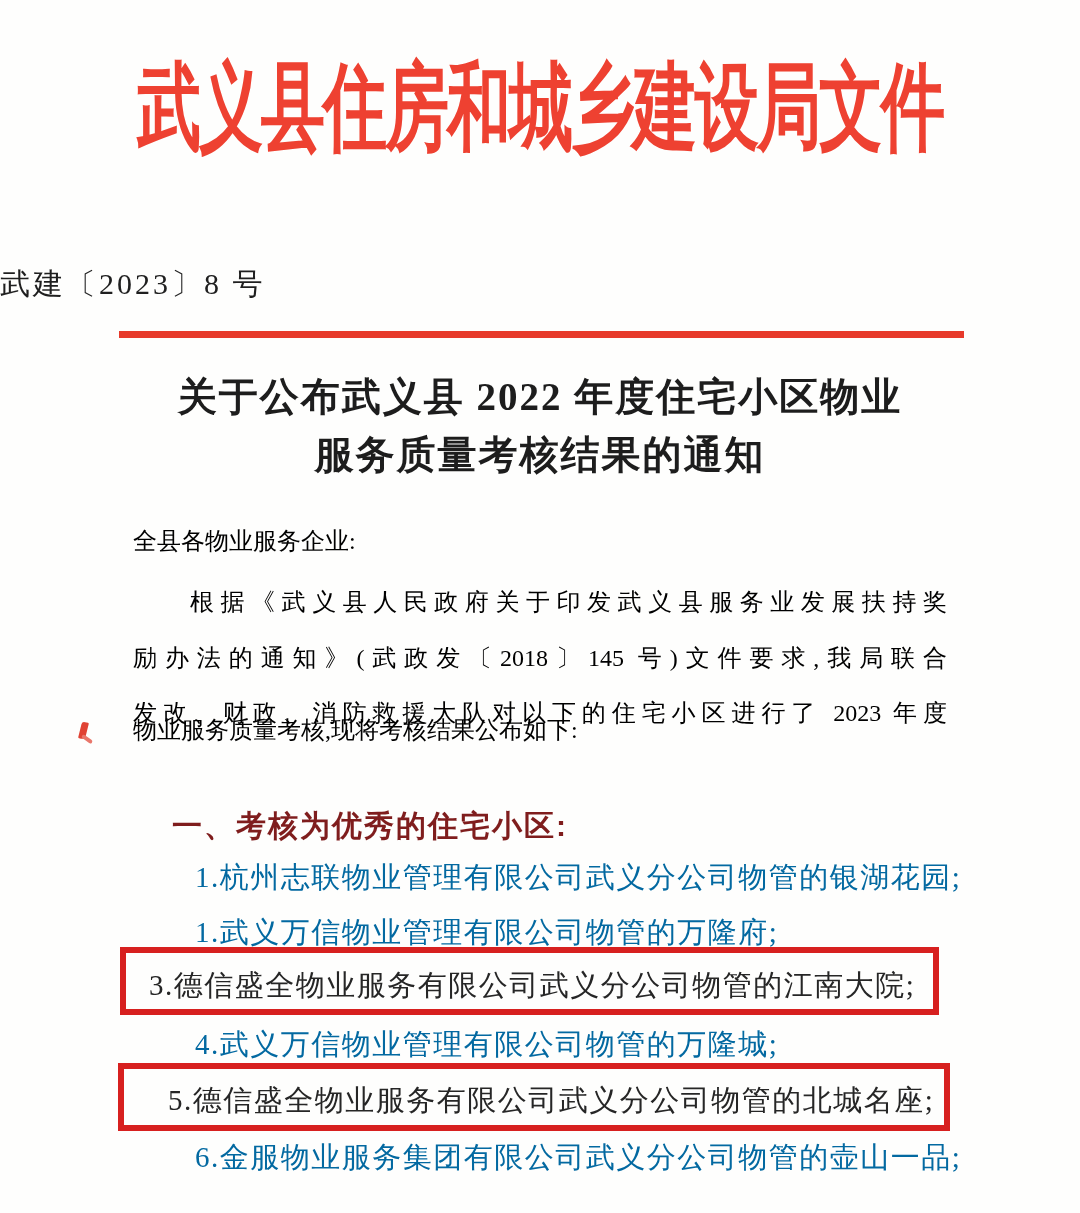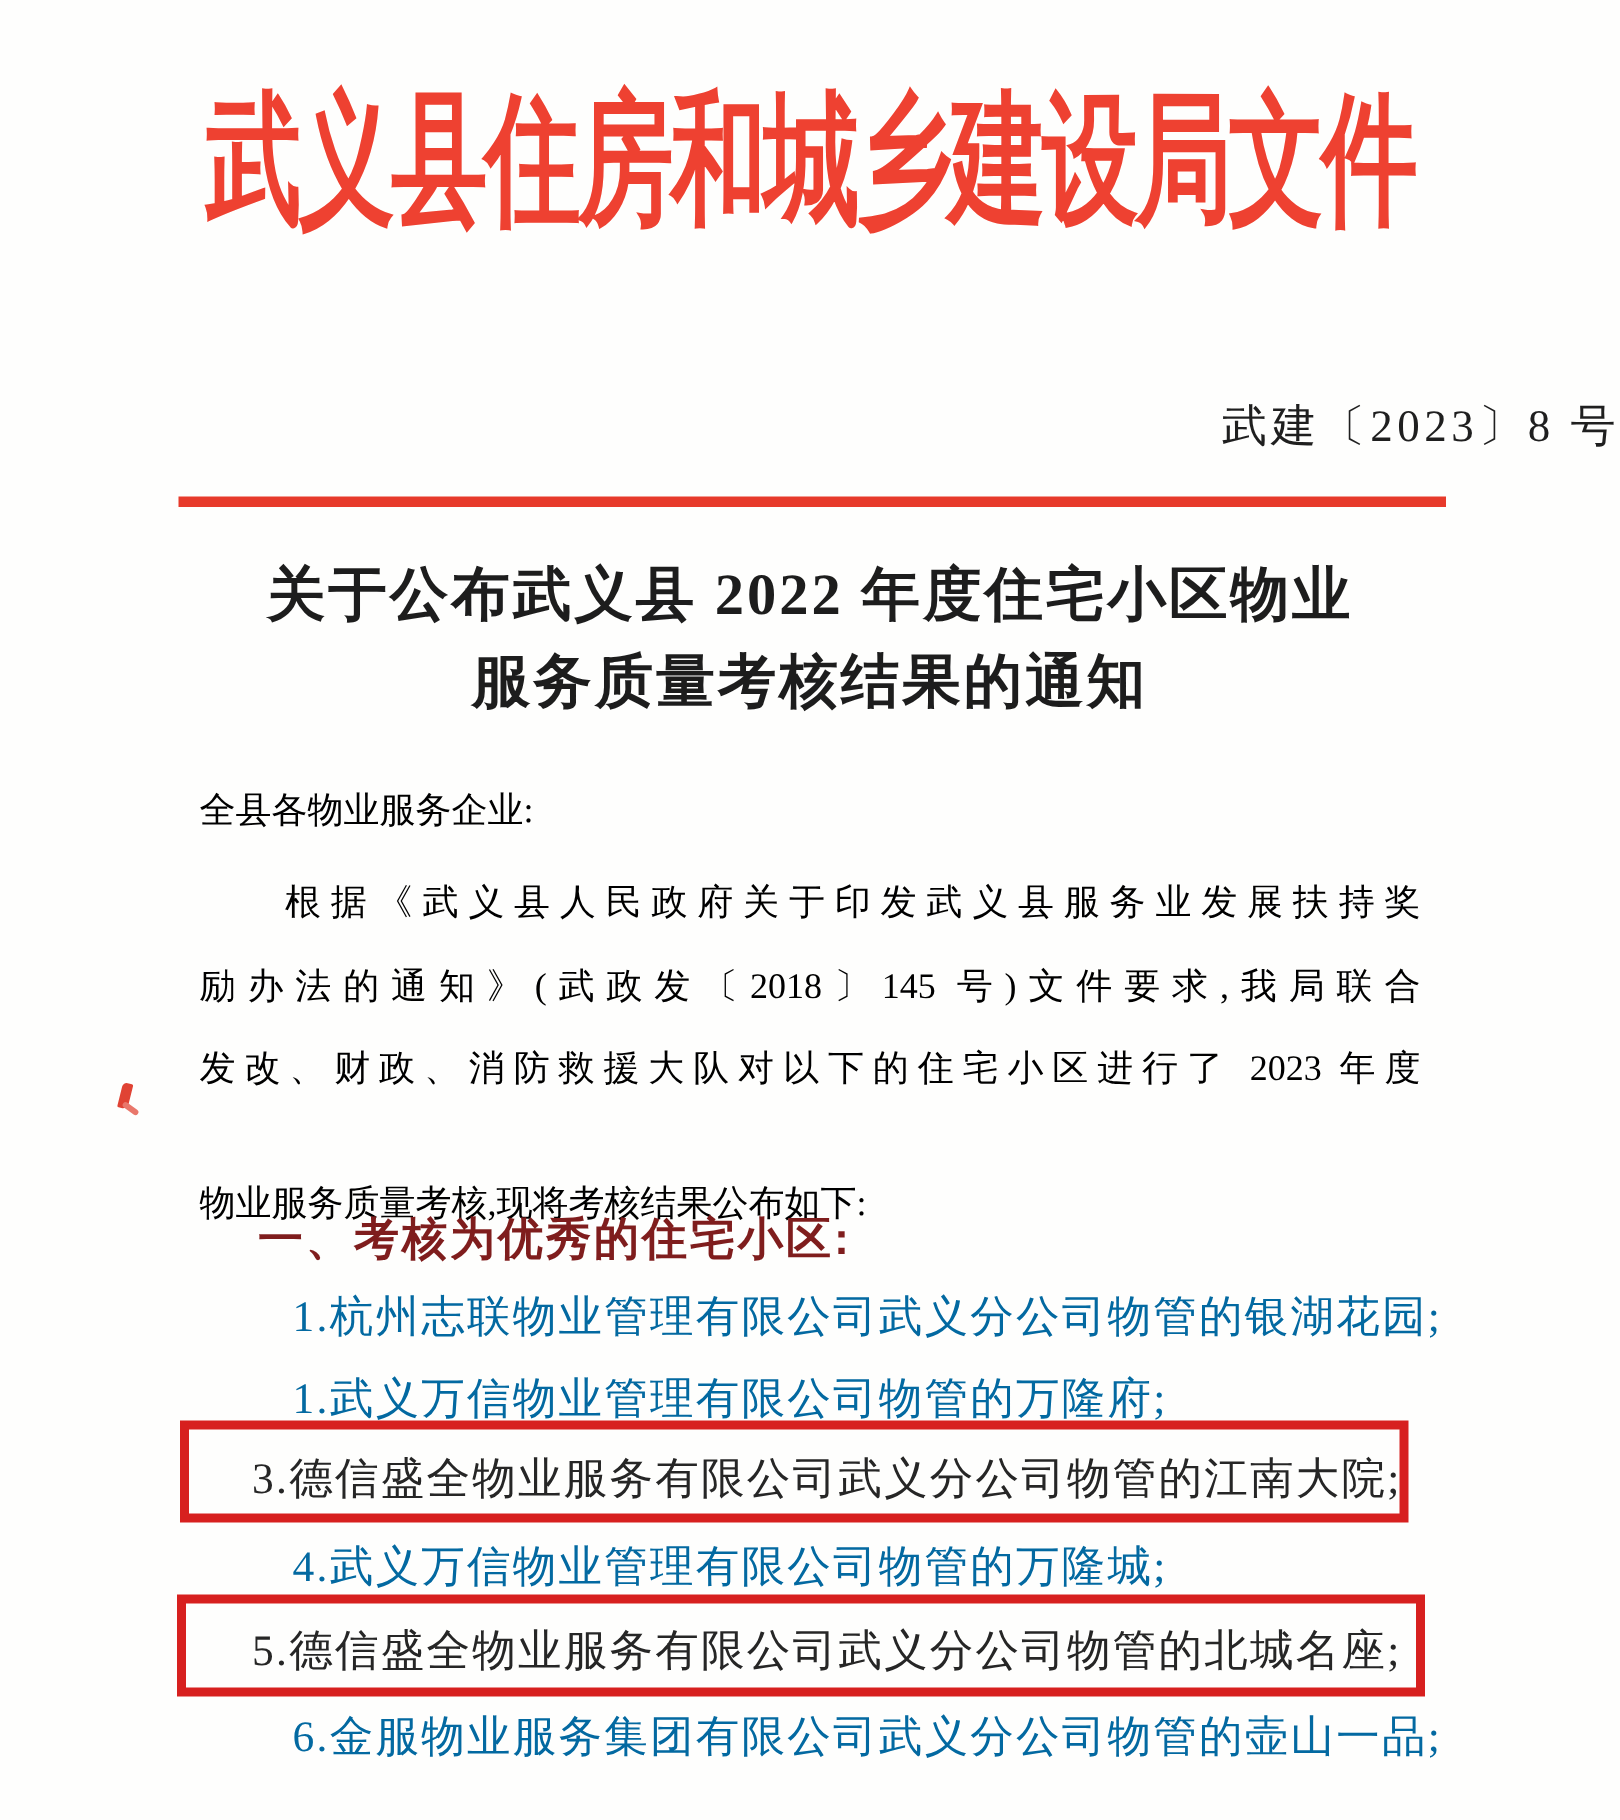--- a/index.html
+++ b/index.html
@@ -29,21 +29,21 @@
     color: #ee4131;
     transform: scaleY(1.5);
     transform-origin: 50% 0;
     white-space: nowrap;
   }
   .doc-number {
     position: absolute;
     top: 264px;
     left: 0;
     width: 100%;
-    text-align: right;
+    text-align: left;
     font-size: 30px;
     letter-spacing: 3px;
     color: #1f1f1f;
   }
   .red-rule {
     position: absolute;
     top: 331px;
     left: 119px;
     width: 845px;
     height: 7px;
@@ -107,21 +107,21 @@
     letter-spacing: 1.5px;
     color: #262626;
     white-space: nowrap;
     background: transparent;
   }
   .boxed-item.box-a {
     left: 120px;
     top: 947px;
     width: 819px;
     height: 68px;
-    padding: 13px 0 0 42px;
+    padding: 13px 0 0 23px;
   }
   .boxed-item.box-b {
     left: 118px;
     top: 1063px;
     width: 832px;
     height: 68px;
     padding: 12px 0 0 44px;
     font-family: Liberation Serif, serif;
   }
   .ink-mark {
@@ -163,21 +163,21 @@
   </div>
 
   <div class="bodyline" style="top:524px">全县各物业服务企业:</div>
 
   <div class="bodyline stretch indent2" style="top:585px">根据《武义县人民政府关于印发武义县服务业发展扶持奖</div>
 
   <div class="bodyline stretch" style="top:641px">励办法的通知》(武政发〔2018〕145 号)文件要求,我局联合</div>
 
   <div class="bodyline stretch" style="top:696px">发改、财政、消防救援大队对以下的住宅小区进行了 2023 年度</div>
 
-  <div class="bodyline" style="top:786px">物业服务质量考核,现将考核结果公布如下:</div>
+  <div class="bodyline" style="top:713px">物业服务质量考核,现将考核结果公布如下:</div>
 
   <div class="ink-mark"></div>
 
   <div class="section-heading">一、考核为优秀的住宅小区:</div>
 
   <div class="list-item" style="top:858px">1.杭州志联物业管理有限公司武义分公司物管的银湖花园;</div>
 
   <div class="list-item" style="top:913px">1.武义万信物业管理有限公司物管的万隆府;</div>
 
   <div class="boxed-item box-a">3.德信盛全物业服务有限公司武义分公司物管的江南大院;</div>

